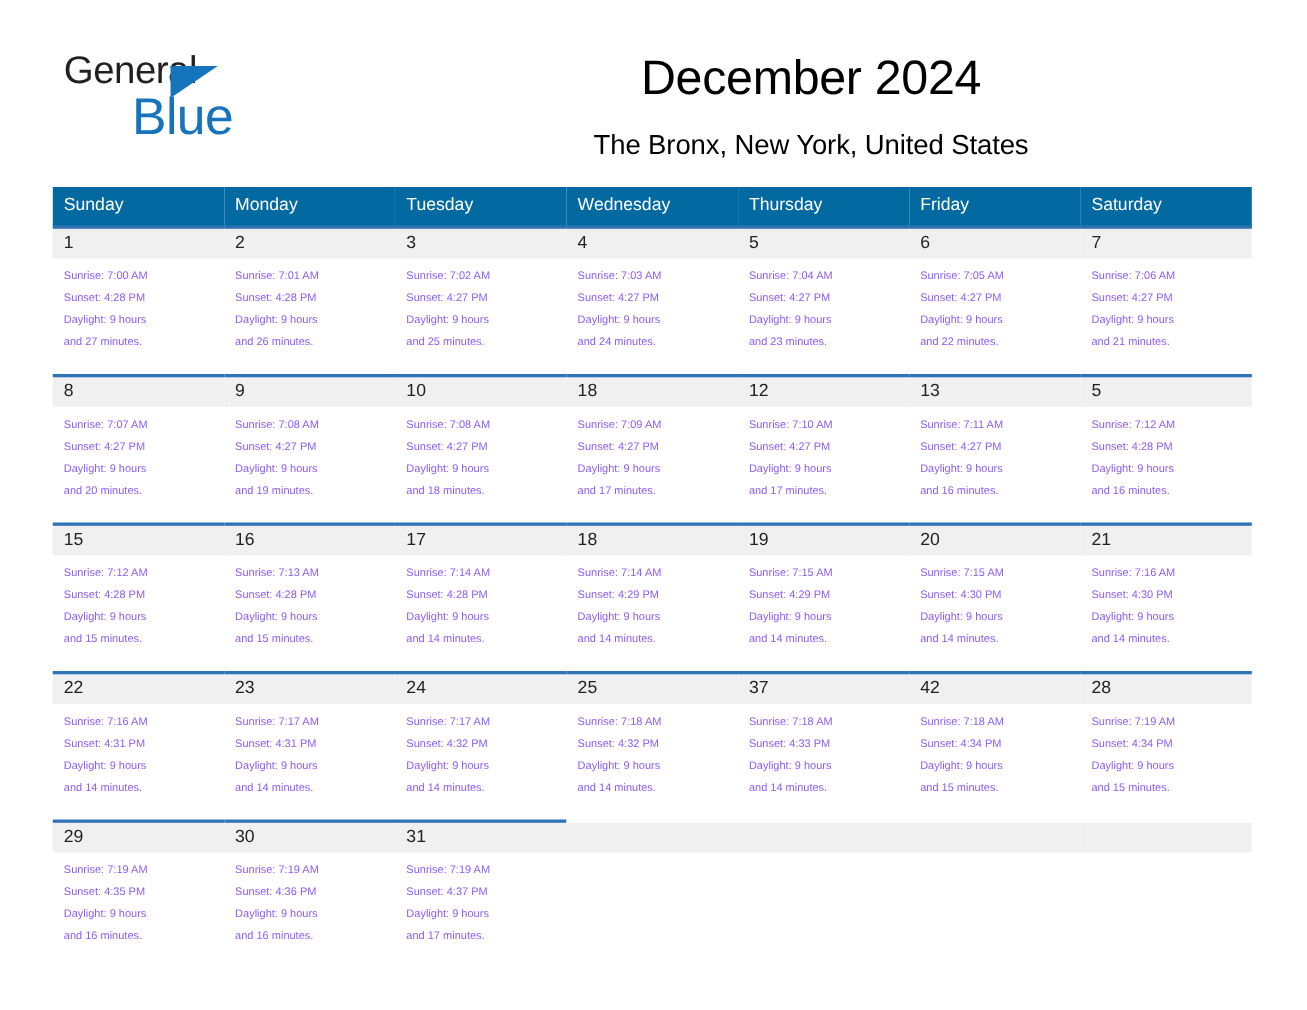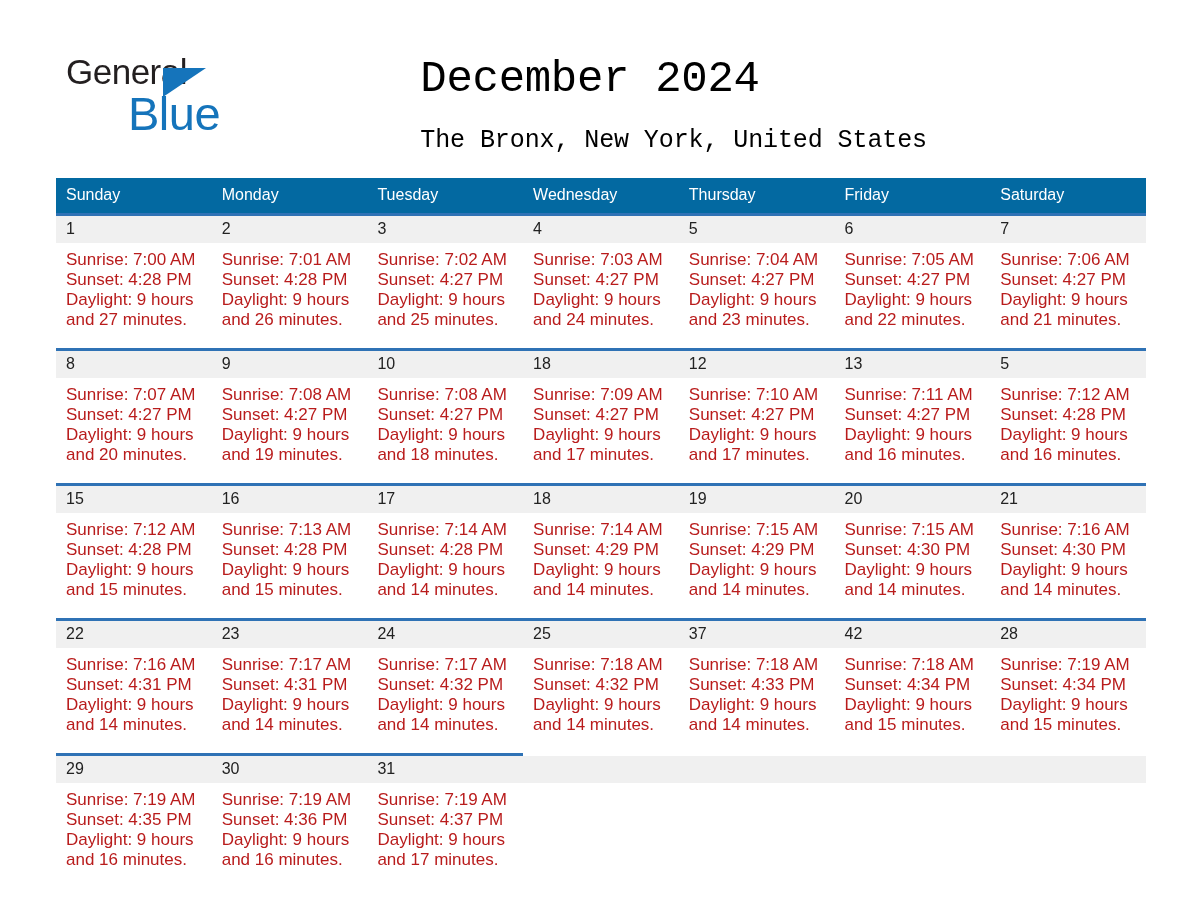--- a/index.html
+++ b/index.html
@@ -7,21 +7,21 @@
     width: 1188px;
     height: 918px;
     background: #ffffff;
     font-family: "Liberation Sans", sans-serif;
     color: #000000;
   }
   .page {
     position: relative;
     width: 985px;
     height: 918px;
-    padding: 8px;
+    padding: 0;
   }
 
   
   .top {
     display: flex;
     align-items: flex-start;
     justify-content: space-between;
     padding: 46px 50px 0 58px;
   }
   .logo {
@@ -48,23 +48,22 @@
   .logo-blue {
     position: absolute;
     left: 62px;
     top: 36px;
     font-size: 47px;
     letter-spacing: -0.5px;
     color: #1574bb;
     font-weight: 400;
   }
   .titles {
-    text-align: left;
+    text-align: center;
     padding-top: 2px;
-    font-family: Liberation Mono, monospace;
   }
   .cal-title {
     font-size: 44px;
     font-weight: 400;
     color: #000;
     line-height: 1.05;
     letter-spacing: -0.3px;
   }
   .cal-sub {
     font-size: 25px;
@@ -101,23 +100,23 @@
     background: #f0f0f0;
     font-size: 16px;
     color: #222;
     padding: 5px 0 6px 10px;
     line-height: 1;
   }
   .daynum.blank { background: #f0f0f0; min-height: 27px; }
   td.daycell.empty .daynum { background: #f0f0f0; }
   .info {
     padding: 7px 6px 0 10px;
-    font-size: 17px;
+    font-size: 10px;
     line-height: 20px;
-    color: #b91c1c;
+    color: #8b5cf6;
   }
   .info div { white-space: nowrap; }
   .lastrow td.daycell { height: 120px; }
 </style>
 </head>
 <body>
 
 <div class="page">
 
   <div class="top">

